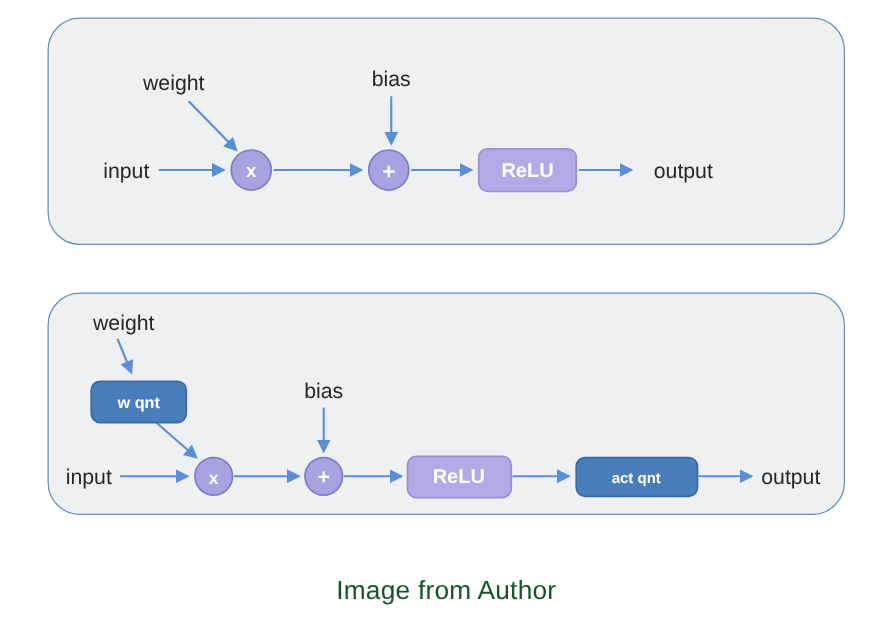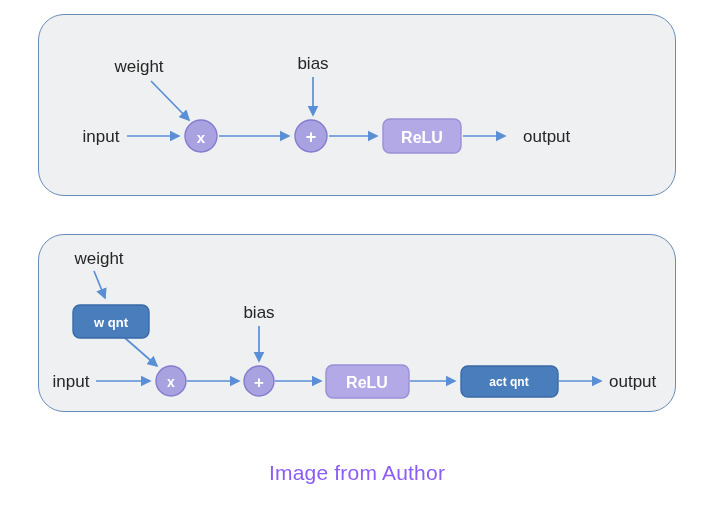--- a/index.html
+++ b/index.html
@@ -25,21 +25,21 @@
   .panel-top { top: 14px; height: 182px; }
   .panel-bottom { top: 234px; height: 178px; }
   .panel svg { position: absolute; left: 0; top: 0; display: block; }
   .caption {
     position: absolute;
     left: 0;
     top: 461px;
     width: 714px;
     text-align: center;
     font-size: 21px;
-    color: #8b5cf6;
+    color: #14532d;
     letter-spacing: 0.2px;
   }
   text.lbl {
     font-size: 17px;
     fill: #262626;
     font-family: "Liberation Sans", "DejaVu Sans", sans-serif;
   }
   text.node-txt {
     fill: #ffffff;
     font-weight: 600;

